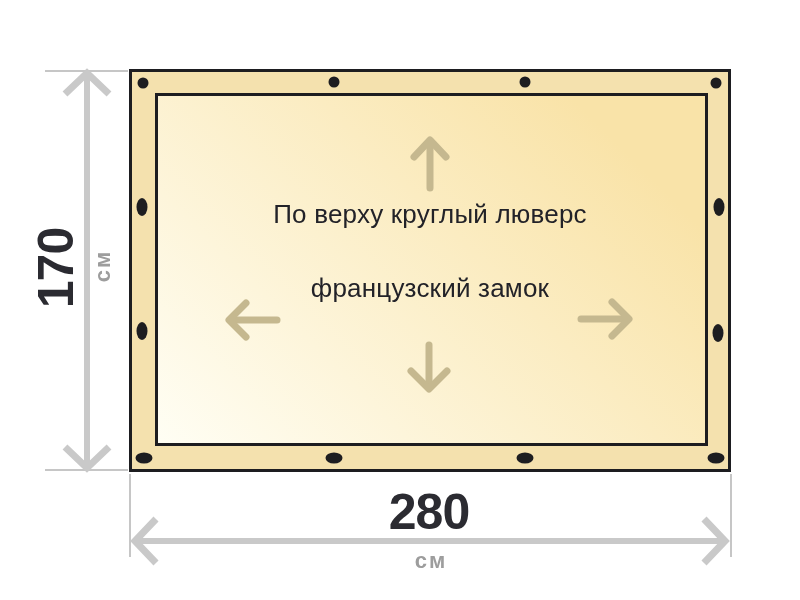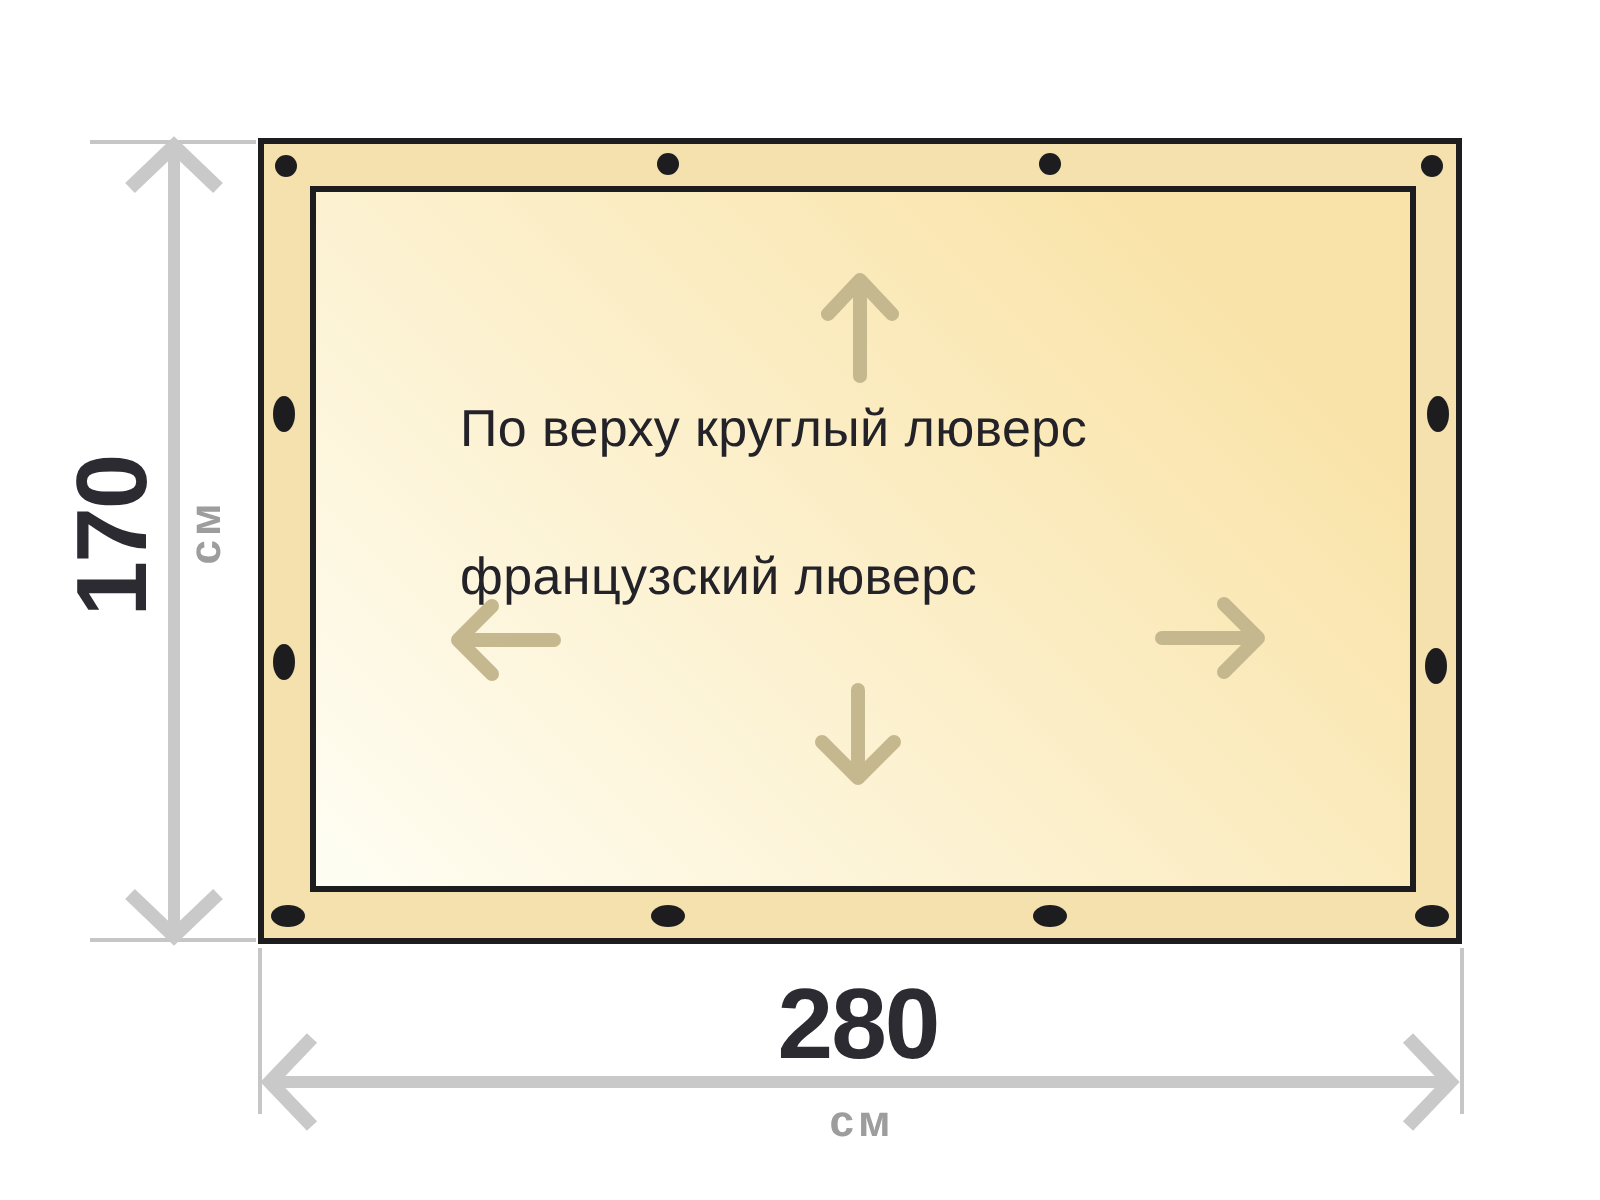--- a/index.html
+++ b/index.html
@@ -32,21 +32,21 @@
   .ext line{stroke:var(--ext_line,#c6c6c6);stroke-width:2;}
   .dim line{stroke:var(--dim_line,#c9c9c9);stroke-width:6;}
   .dim polyline{stroke:var(--dim_line,#c9c9c9);stroke-width:7;fill:none;}
   .dir line,.dir polyline{
     stroke:var(--dir_arrow,#c5b88f);stroke-width:7;fill:none;
     stroke-linecap:round;stroke-linejoin:round;
   }
   
   .note{
     position:absolute;color:var(--label_text,#222228);
-    font-size:26px;line-height:30px;text-align:left;letter-spacing:.2px;
+    font-size:26px;line-height:30px;text-align:center;letter-spacing:.2px;
   }
   .note-top{left:230px;top:199px;width:400px;}
   .note-mid{left:230px;top:273px;width:400px;}
   .note-line{display:block;}
   
   .num{
     position:absolute;color:var(--num_text,#2b2b31);
     font-weight:bold;font-size:50px;letter-spacing:-1px;white-space:nowrap;
     transform:translate(-50%,-50%);
   }
@@ -117,21 +117,21 @@
       <polyline points="246,303 229,320 246,337"></polyline>
     </g>
     <g class="dir">
       <line x1="581" y1="319" x2="626" y2="319"></line>
       <polyline points="612,302 629,319 612,336"></polyline>
     </g>
   </svg>
 
   <div class="note note-top">По верху круглый люверс</div>
   <div class="note note-mid">
-    <span class="note-line">французский люверс</span>
+    <span class="note-line">французский замок</span>
   </div>
 
   <div class="num num-height">170</div>
   <div class="unit unit-height">см</div>
   <div class="num num-width">280</div>
   <div class="unit unit-width">см</div>
 
 </div>
 
 </body></html>

